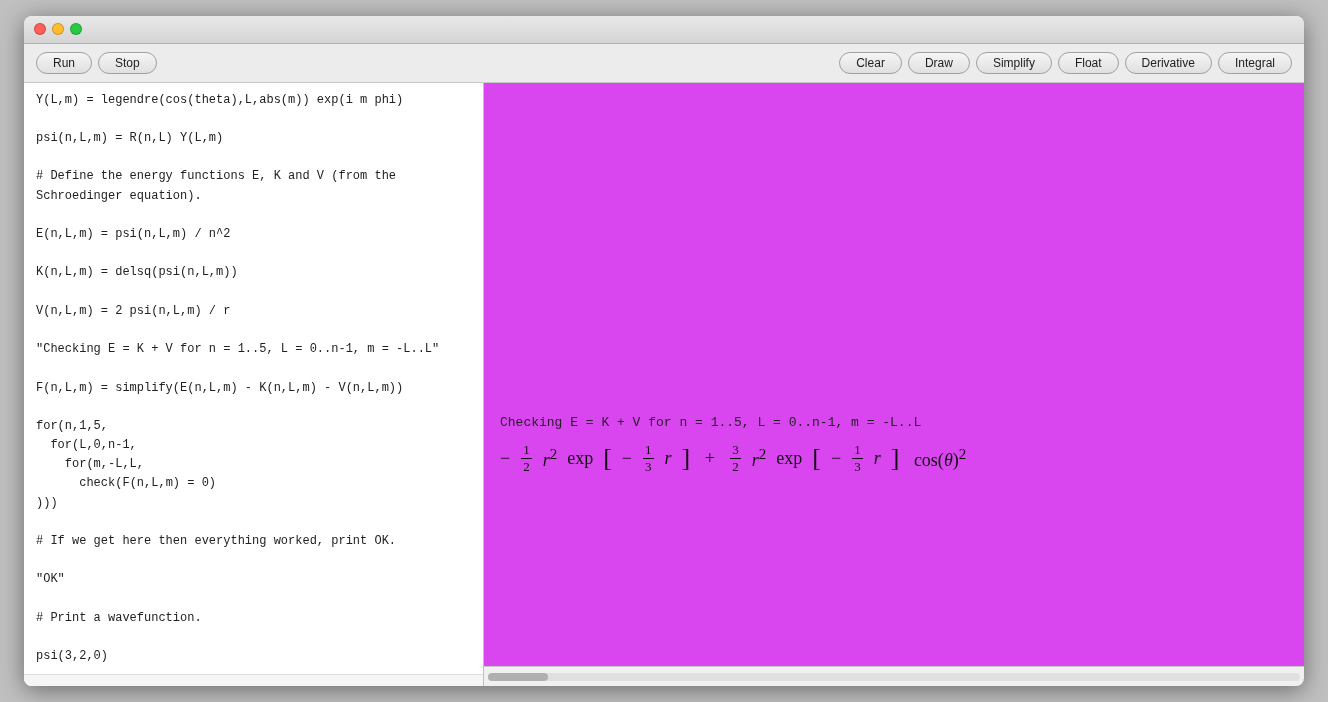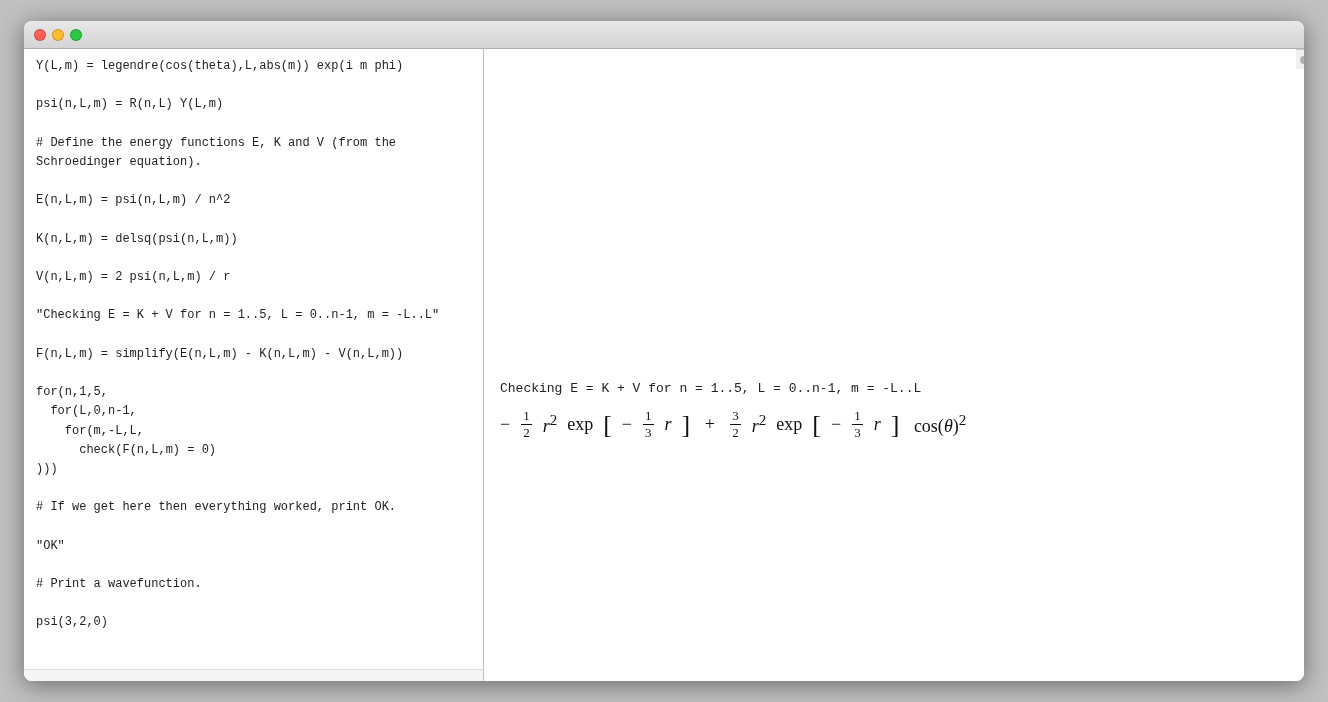--- a/index.html
+++ b/index.html
@@ -104,22 +104,23 @@
       padding: 8px 12px;
       font-family: 'Courier New', Courier, monospace;
       font-size: 12px;
       line-height: 1.6;
       color: #222;
       white-space: pre-wrap;
     }
 
     .output-panel {
       flex: 1;
-      background: #ffffff;
-      display: flex;
+      background: #d946ef;
+      display: flex;
+      flex-direction: column;
       overflow: hidden;
     }
 
     .output-area {
       flex: 1;
       overflow-y: auto;
       padding: 12px 16px;
       font-family: 'Courier New', Courier, monospace;
       font-size: 13px;
     }
@@ -204,20 +205,34 @@
 <div class="window">
 
   <div class="title-bar">
     <div class="traffic-lights">
       <div class="traffic-light close"></div>
       <div class="traffic-light minimize"></div>
       <div class="traffic-light maximize"></div>
     </div>
   </div>
 
+  <div class="toolbar">
+    <div class="toolbar-left">
+      <button class="btn">Run</button>
+      <button class="btn">Stop</button>
+    </div>
+    <div class="toolbar-right">
+      <button class="btn">Clear</button>
+      <button class="btn">Draw</button>
+      <button class="btn">Simplify</button>
+      <button class="btn">Float</button>
+      <button class="btn">Derivative</button>
+      <button class="btn">Integral</button>
+    </div>
+  </div>
 
   <div class="content-area">
 
     <div class="code-panel">
       <div class="code-editor">Y(L,m) = legendre(cos(theta),L,abs(m)) exp(i m phi)
 
 psi(n,L,m) = R(n,L) Y(L,m)
 
 # Define the energy functions E, K and V (from the
 Schroedinger equation).

